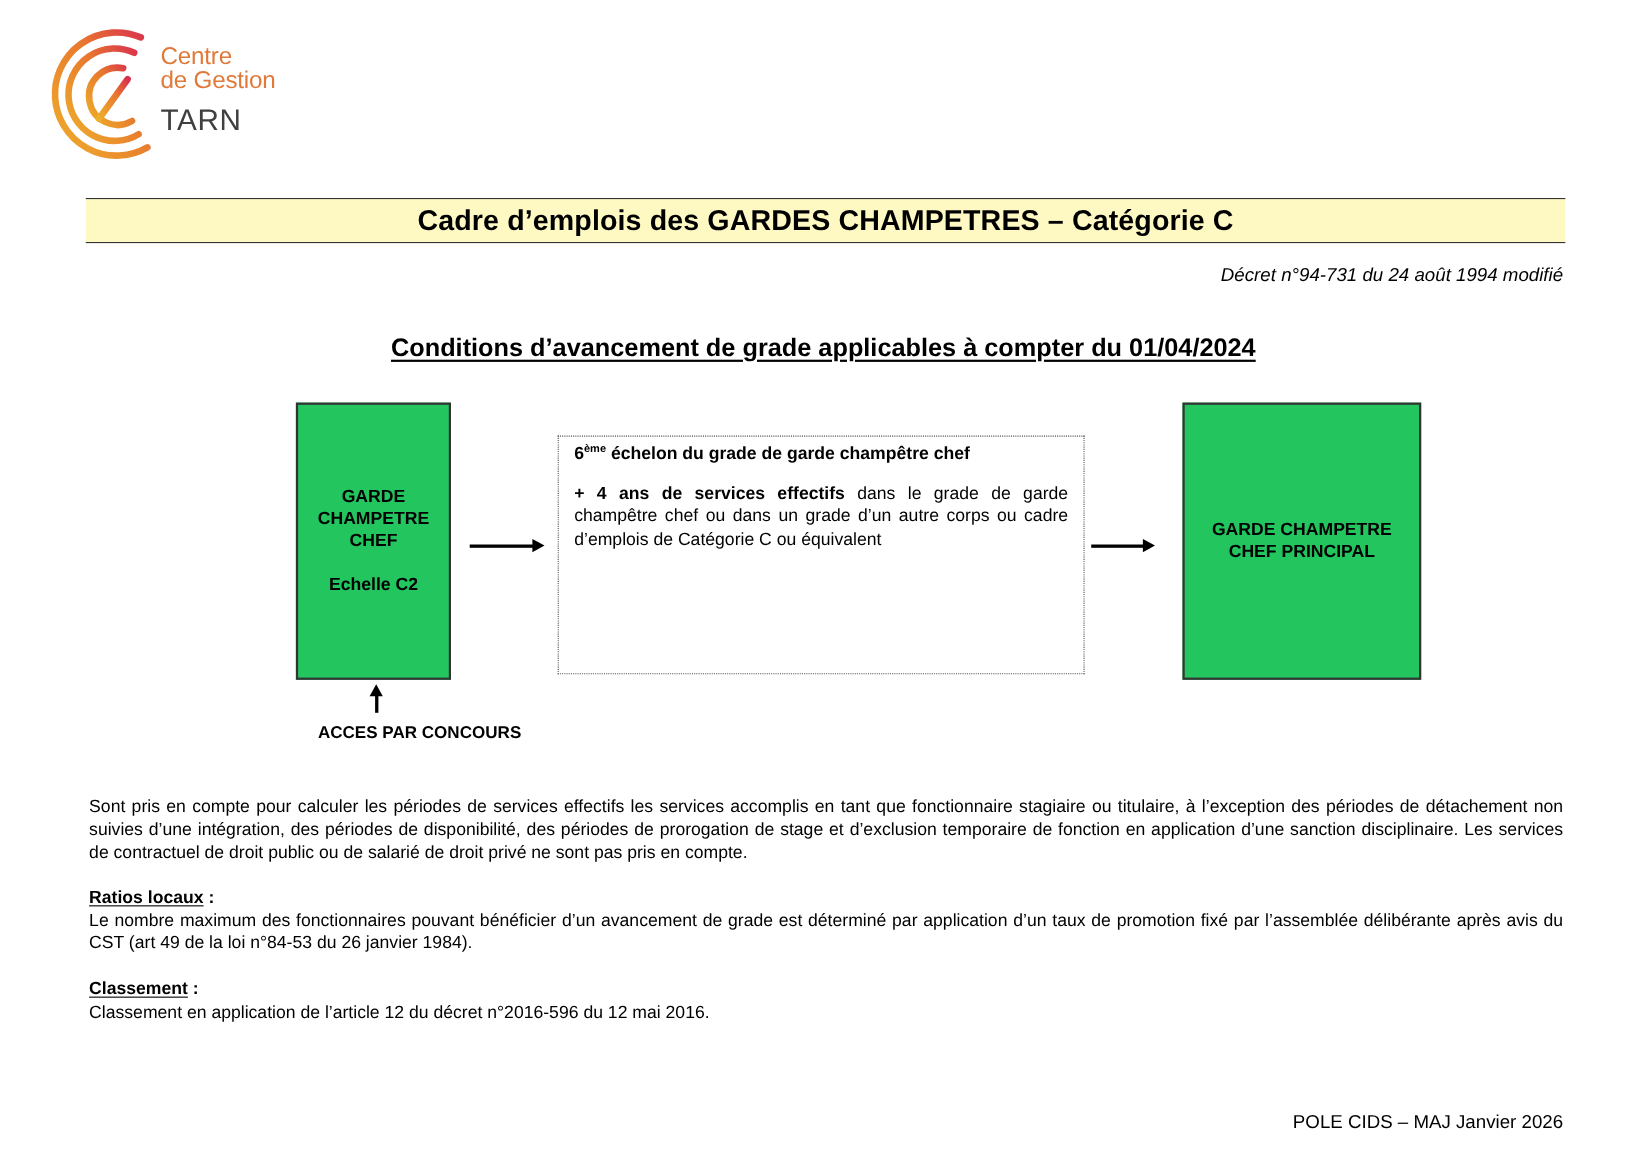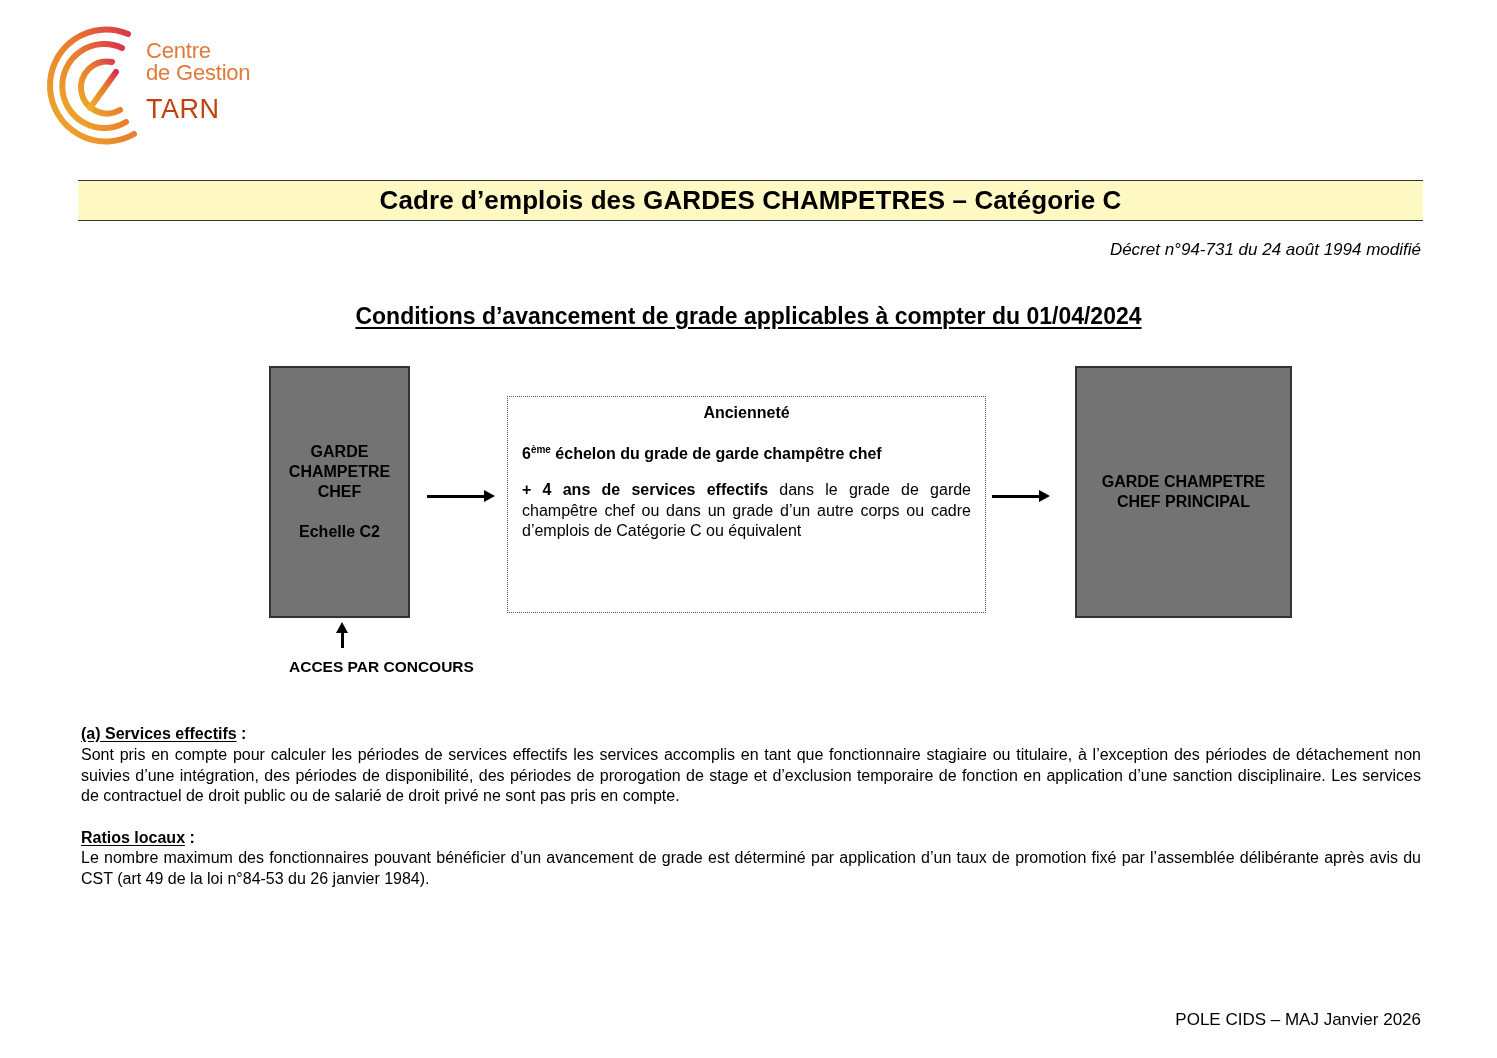--- a/index.html
+++ b/index.html
@@ -2,31 +2,31 @@
 <html><head>
 <meta charset="utf-8">
 <style>
   html, body { margin: 0; padding: 0; background: #ffffff; }
   body { width: 1497px; height: 1058px; position: relative; overflow: hidden; font-family: "Liberation Sans", sans-serif; color: #000; }
 
   .logo { position: absolute; left: 30px; top: 22px; width: 245px; height: 125px; }
   .logo svg { position: absolute; left: 0; top: 0; }
   .logo-text { position: absolute; left: 116px; top: 18px; color: #e07a3a; font-family: "Liberation Sans", sans-serif; }
   .logo-line1, .logo-line2 { font-size: 22px; line-height: 22px; letter-spacing: -0.2px; }
-  .logo-line3 { font-size: 27px; line-height: 30px; margin-top: 10px; color: #c2410c; letter-spacing: 0.5px; }
+  .logo-line3 { font-size: 27px; line-height: 30px; margin-top: 10px; color: #404040; letter-spacing: 0.5px; }
 
   .title-bar { position: absolute; left: 78px; top: 180px; width: 1345px; height: 39px; background: #fef9c3; border-top: 1.5px solid #333; border-bottom: 1.5px solid #333; display: flex; align-items: center; justify-content: center; }
   .title-bar span { font-size: 26px; font-weight: bold; letter-spacing: 0.1px; }
 
   .decree { position: absolute; right: 76px; top: 240px; font-size: 17px; font-style: italic; }
 
   .conditions { position: absolute; left: 0; width: 1497px; top: 303px; text-align: center; }
   .conditions span { font-size: 23px; font-weight: bold; text-decoration: underline; text-underline-offset: 3px; text-decoration-thickness: 2px; }
 
-  .box-grey { position: absolute; background: #737373; border: 2px solid #333; box-sizing: border-box; display: flex; flex-direction: column; align-items: center; justify-content: center; text-align: center; font-weight: bold; font-size: 16px; line-height: 20px; }
+  .box-grey { position: absolute; background: #22c55e; border: 2px solid #333; box-sizing: border-box; display: flex; flex-direction: column; align-items: center; justify-content: center; text-align: center; font-weight: bold; font-size: 16px; line-height: 20px; }
   .box-left { left: 269px; top: 366px; width: 141px; height: 252px; }
   .box-right { left: 1075px; top: 366px; width: 217px; height: 252px; }
   .box-left .gap { height: 20px; }
 
   .box-mid { position: absolute; left: 507px; top: 396px; width: 479px; height: 217px; border: 1px dotted #555; box-sizing: border-box; padding: 6px 14px 0 14px; font-size: 16px; line-height: 20.5px; }
   .mid-title { text-align: center; font-weight: bold; margin-bottom: 20px; }
   .mid-p1 { margin-bottom: 16px; font-weight: bold; }
   .mid-p2 { text-align: justify; }
   sup { font-size: 10px; line-height: 0; }
 
@@ -86,43 +86,45 @@
   <div>GARDE</div>
   <div>CHAMPETRE</div>
   <div>CHEF</div>
   <div class="gap"></div>
   <div>Echelle C2</div>
 </div>
 
 <div class="arrow-h arrow1"></div>
 
 <div class="box-mid">
-  <div class="mid-title">Ancienneté</div>
   <div class="mid-p1">
     <b>6</b><sup><b>ème</b></sup><b> échelon</b><span> du grade de garde champêtre chef</span>
   </div>
   <div class="mid-p2">
     <b>+ 4 ans de services effectifs</b><span> dans le grade de garde champêtre chef ou dans un grade d’un autre corps ou cadre d’emplois de Catégorie C ou équivalent</span>
   </div>
 </div>
 
 <div class="arrow-h arrow2"></div>
 
 <div class="box-grey box-right">
   <div>GARDE CHAMPETRE</div>
   <div>CHEF PRINCIPAL</div>
 </div>
 
 <div class="arrow-v"></div>
 <div class="acces">ACCES PAR CONCOURS</div>
 
 <div class="notes">
   <div class="note-block">
-    <div class="note-head"><u>(a) Services effectifs</u><span> :</span></div>
     <div class="note-body">Sont pris en compte pour calculer les périodes de services effectifs les services accomplis en tant que fonctionnaire stagiaire ou titulaire, à l’exception des périodes de détachement non suivies d’une intégration, des périodes de disponibilité, des périodes de prorogation de stage et d’exclusion temporaire de fonction en application d’une sanction disciplinaire. Les services de contractuel de droit public ou de salarié de droit privé ne sont pas pris en compte.</div>
   </div>
   <div class="note-block">
     <div class="note-head"><u>Ratios locaux</u><span> :</span></div>
     <div class="note-body">Le nombre maximum des fonctionnaires pouvant bénéficier d’un avancement de grade est déterminé par application d’un taux de promotion fixé par l’assemblée délibérante après avis du CST (art 49 de la loi n°84-53 du 26 janvier 1984).</div>
   </div>
+  <div class="note-block">
+    <div class="note-head"><u>Classement</u><span> :</span></div>
+    <div class="note-body">Classement en application de l’article 12 du décret n°2016-596 du 12 mai 2016.</div>
+  </div>
 </div>
 
 <div class="footer">POLE CIDS – MAJ Janvier 2026</div>
 
 </body></html>

